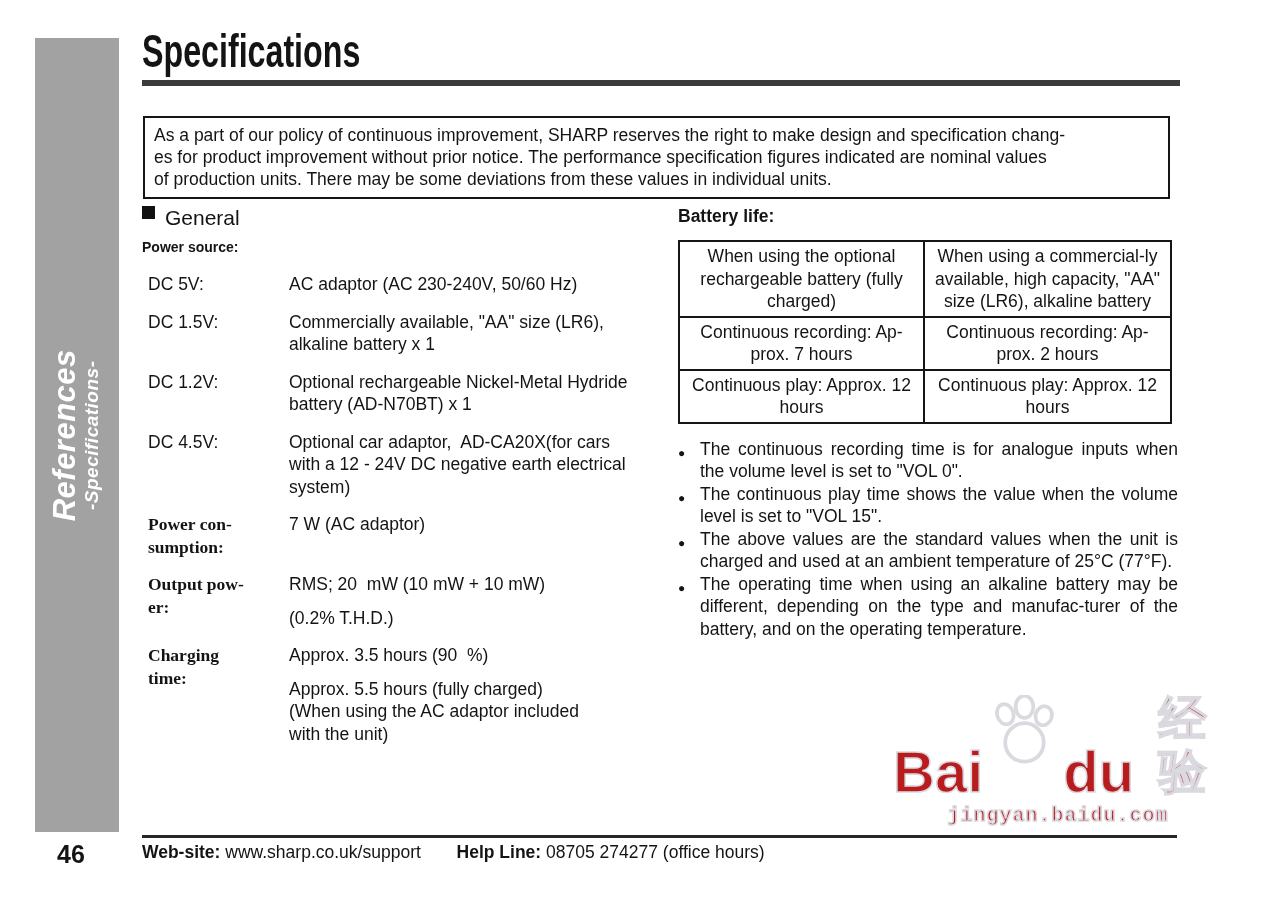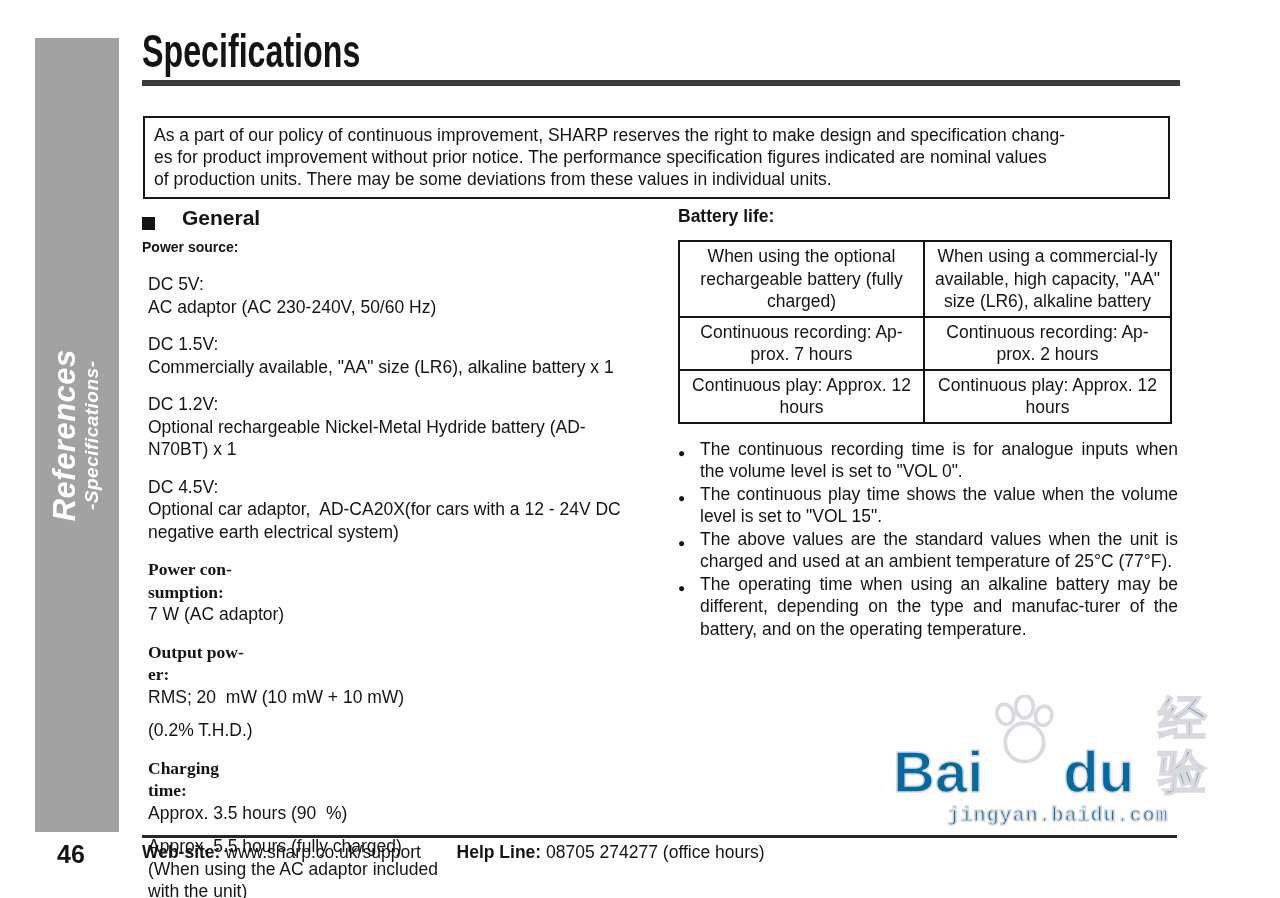--- a/index.html
+++ b/index.html
@@ -34,24 +34,24 @@
 
   
   .disclaimer {
     position:absolute; left:143px; top:116px; width:1027px; box-sizing:border-box;
     border:2px solid #151515; padding:6px 9px 7px;
     font-size:17.5px; line-height:22px;
   }
 
   
   .left-col { position:absolute; left:142px; top:206px; width:502px; }
-  .sec-head { display:flex; align-items:flex-end; gap:27px; font-size:21px; font-weight:bold; margin-bottom:9px; }
+  .sec-head { display:flex; align-items:flex-start; gap:10px; font-size:21px; font-weight:normal; margin-bottom:9px; }
   .sq { width:13px; height:13px; background:#111; flex:none; }
   .subhead { font-size:14px; font-weight:bold; margin-bottom:18px; }
-  .spec-row { display:flex; margin-bottom:15px; padding-left:6px; font-size:17.5px; line-height:22.5px;flex-direction:column; }
+  .spec-row { display:flex; margin-bottom:15px; padding-left:6px; font-size:17.5px; line-height:22.5px; }
   .spec-label { width:141px; flex:none; white-space:pre-line; }
   .spec-label.b { font-weight:bold;font-family:Liberation Serif, serif; }
   .spec-value { flex:1; white-space:pre-wrap; }
   .spec-value p { margin:0; }
   .spec-value p + p { margin-top:11px; }
 
   
   .right-col { position:absolute; left:678px; top:206px; width:500px; }
   .bl-head { font-size:17.5px; font-weight:bold; margin-bottom:13px; }
   table.battery { border-collapse:collapse; width:492px; table-layout:fixed; }
@@ -60,21 +60,21 @@
     text-align:center; vertical-align:middle; padding:3px 5px;
   }
   .notes { margin:14px 0 0; padding:0; list-style:none; }
   .notes li { display:flex; font-size:17.5px; line-height:22.5px; }
   .notes .dot { width:22px; flex:none; font-size:12px; padding-top:4px; }
   .notes .ntext { flex:1; text-align:justify; }
 
   
   .watermark {
     position:absolute; left:893px; top:703px; width:330px; text-align:center;
-    color:#0369a1; -webkit-text-stroke:1.6px #d9d9df; font-weight:bold;
+    color:#b91c1c; -webkit-text-stroke:1.6px #d9d9df; font-weight:bold;
     pointer-events:none;
   }
   .wm-row { display:flex; align-items:flex-end; justify-content:center; gap:3px; height:96px; }
   .wm-bai,.wm-du { font-size:58px; line-height:.95; }
   .wm-cn { font-size:48px; line-height:1.1; letter-spacing:3px; margin-left:8px; }
   .wm-paw { margin-bottom:26px; }
   .wm-url { font-size:20px; margin-top:5px; letter-spacing:1px;font-family:Liberation Mono, monospace; }
 
   
   .footer-rule { position:absolute; left:142px; top:835px; width:1035px; height:3px; background:#262626; }

